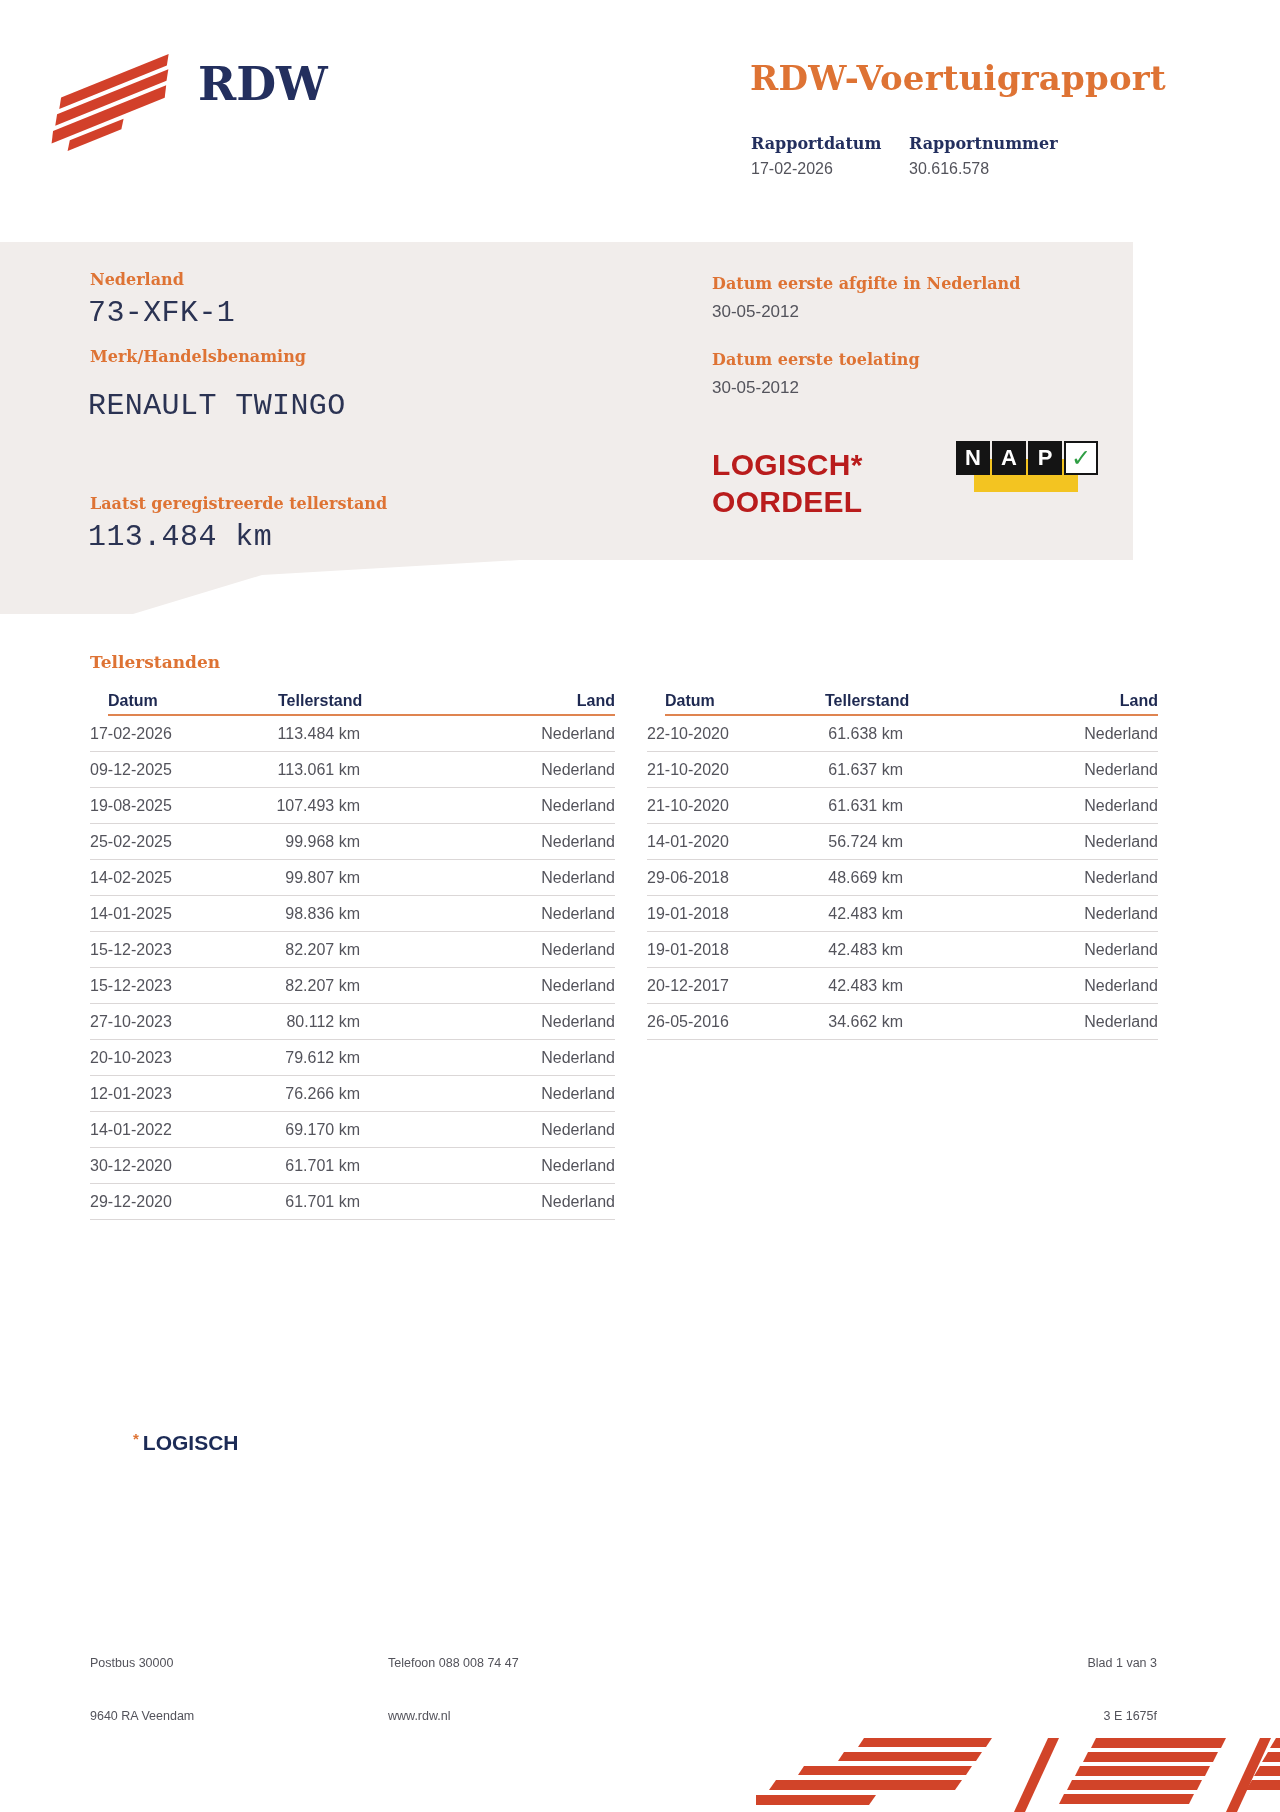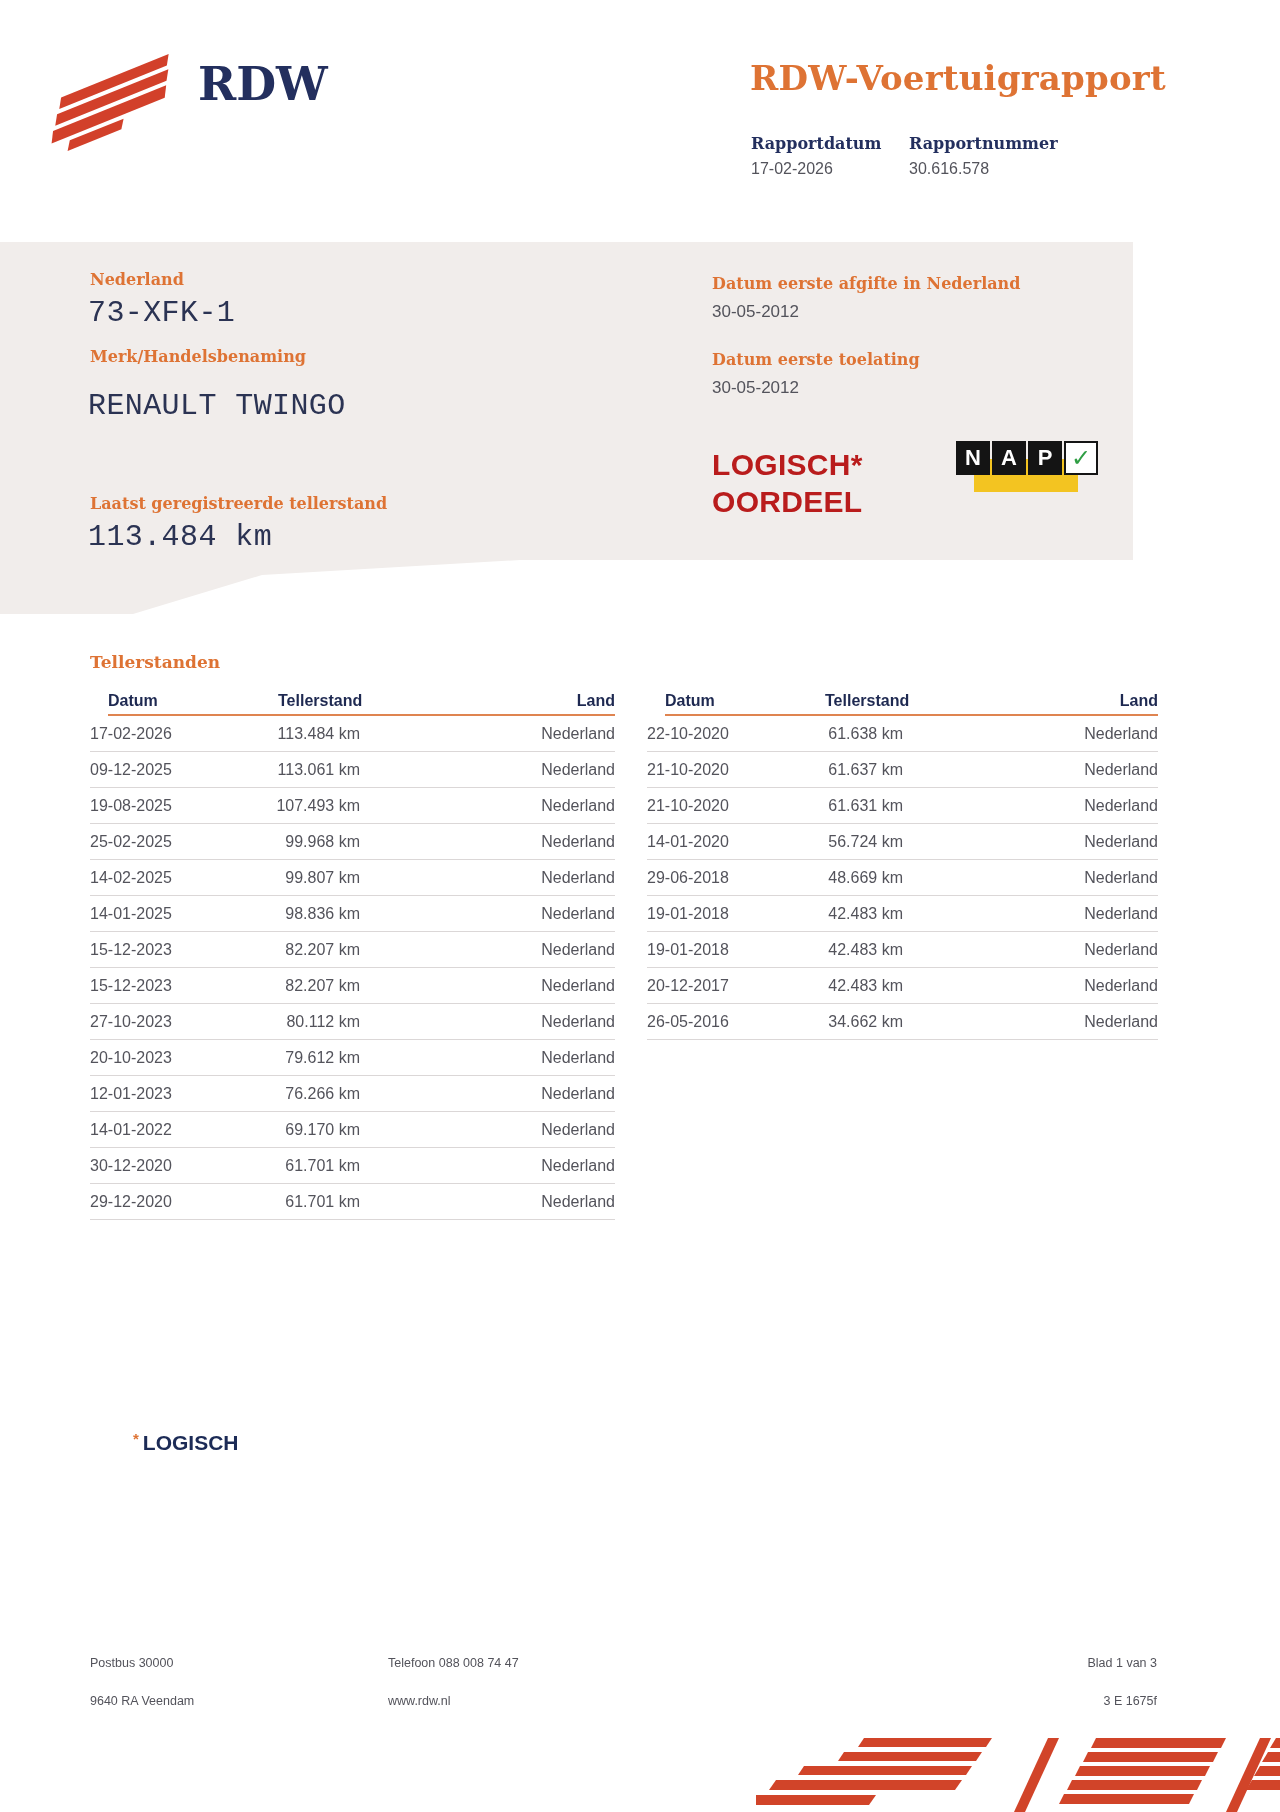--- a/index.html
+++ b/index.html
@@ -81,21 +81,21 @@
   .trow .c-land{text-align:right;}
   
   .note-head{position:absolute;left:88px;top:1430px;font-weight:bold;font-size:21px;color:#1c2b56;margin-left:45px;}
   .note-head .star{color:var(--accent-orange);font-size:15px;vertical-align:6px;margin-right:4px;}
   .note-text{
     position:absolute;left:90px;top:1462px;width:990px;
     font-size:17px;line-height:34px;color:var(--para-orange);
   }
   
   .foot{position:absolute;top:1656px;font-size:12.5px;color:var(--text-gray);line-height:14px;}
-  .foot div+div{margin-top:24px;}
+  .foot div+div{margin-top:39px;}
   .foot.f1{left:90px;}
   .foot.f2{left:388px;}
   .foot.f3{left:950px;width:207px;text-align:right;}
   
   .deco-svg{position:absolute;left:756px;top:1738px;width:524px;height:74px;}
 </style>
 </head>
 <body>
 
 <div class="page">

